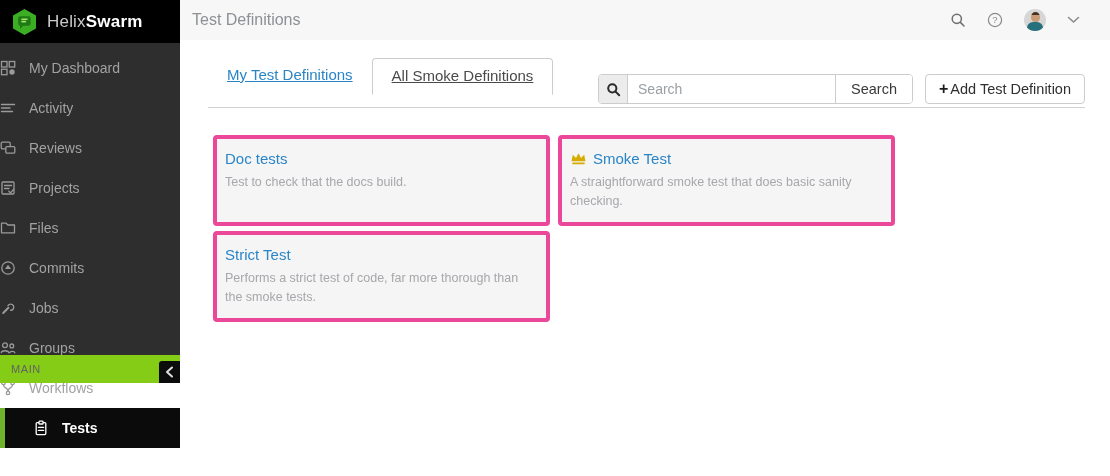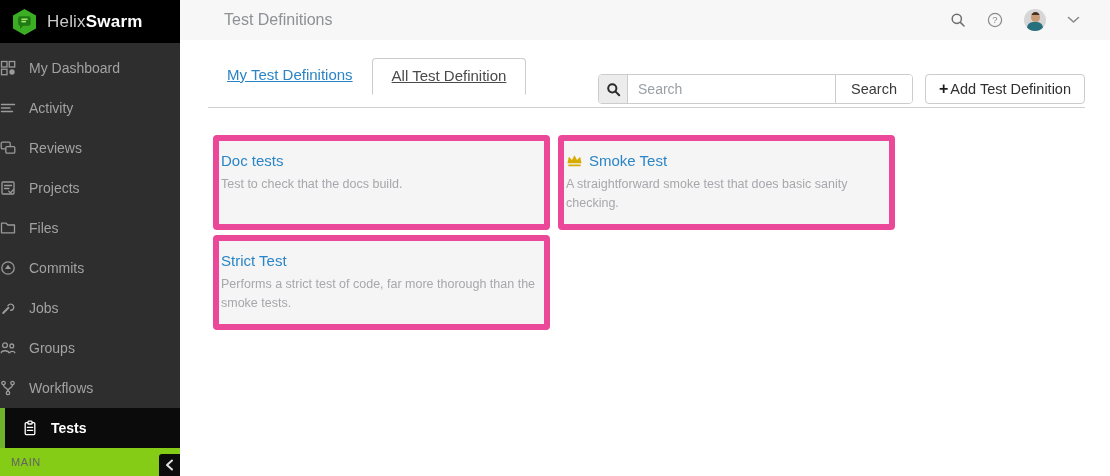--- a/index.html
+++ b/index.html
@@ -1,36 +1,36 @@
 <!DOCTYPE html>
 <html><head>
 <meta charset="utf-8">
 <style>
   * { margin:0; padding:0; box-sizing:border-box; }
   html,body { background:#fff; }
   body { font-family:"Liberation Sans", sans-serif; }
   .app { position:relative; width:1110px; height:476px; background:#fff; overflow:hidden; }
 
   
-  .sidebar { position:absolute; left:0; top:0; width:180px; height:476px; background:#2e2e2e; }
+  .sidebar { position:absolute; left:0; top:0; width:180px; height:383px; background:#2e2e2e; }
   .logo-band { height:43px; background:#000; display:flex; align-items:center; gap:9px; padding-left:11px; cursor:pointer; }
   .logo-text { font-size:17px; color:#c9c9c9; font-weight:300; letter-spacing:.2px; }
   .logo-text b { color:#fff; font-weight:700; }
   .nav { padding-top:5px; }
   .nav-item { height:40px; display:flex; align-items:center; gap:13px; color:#a2a2a2; font-size:14px; cursor:pointer; }
   .nav-item .nicon { width:16px; height:16px; display:flex; align-items:center; justify-content:center; flex:none; }
-  .nav-item.active { background:#0b0b0b; border-left:5px solid #6fb32a; padding-left:17px; color:#fff; font-weight:700; }
+  .nav-item.active { background:#0b0b0b; border-left:5px solid #6fb32a; padding-left:28px; color:#fff; font-weight:700; }
   .sb-footer { position:absolute; bottom:0; left:0; width:180px; height:28px; background:#84cc16; display:flex; align-items:center; }
   .main-label { padding-left:11px; font-size:11px; color:#636363; letter-spacing:.6px; }
   .collapse-btn { position:absolute; right:0; bottom:0; width:21px; height:22px; background:#0c0c0c; display:flex; align-items:center; justify-content:center; border-top-left-radius:3px; cursor:pointer; }
 
   
   .main { position:absolute; left:180px; top:0; width:930px; height:476px; background:#fff; }
   .hdr { height:40px; background:#f7f7f7; display:flex; align-items:center; }
-  .hdr-title { margin-left:44px; font-size:16px; color:#8d9095; }
+  .hdr-title { margin-left:12px; font-size:16px; color:#8d9095; }
   .hdr-right { margin-left:auto; display:flex; align-items:center; gap:21px; margin-right:30px; }
   .hicon { display:flex; align-items:center; cursor:pointer; }
   .avatar { width:22px; height:22px; border-radius:50%; background:#d6d6d6; overflow:hidden; position:relative; cursor:pointer; flex:none; }
   .avatar .head { position:absolute; left:6.5px; top:3px; width:9px; height:10px; border-radius:50% 50% 45% 45%;
                   background:linear-gradient(#463122 28%, #c69b76 28%); }
   .avatar .body { position:absolute; left:3px; bottom:0; width:16px; height:9px; border-radius:6px 6px 0 0; background:#26707e; }
 
   
   .toolbar { display:flex; align-items:flex-start; margin:18px 25px 0 28px; border-bottom:1px solid #d2d2d2; }
   .tab { padding:8px 19px 9px; font-size:15px; line-height:18px; cursor:pointer; white-space:nowrap;text-decoration:underline; }
@@ -40,21 +40,21 @@
   .search-group { display:flex; height:30px; width:315px; border:1px solid #ccc; border-radius:4px; background:#fff; overflow:hidden; }
   .search-addon { width:29px; background:#ececec; border-right:1px solid #ccc; display:flex; align-items:center; justify-content:center; flex:none; }
   .search-input { border:none; outline:none; flex:1; min-width:0; padding:0 10px; font-size:14px; color:#333; font-family:inherit; background:#fff; }
   .search-input::placeholder { color:#9aa0a5; }
   .search-btn { border:none; border-left:1px solid #ccc; background:#fff; padding:0 15px; font-size:14.5px; color:#3a3a3a; cursor:pointer; font-family:inherit; }
   .add-btn { height:30px; border:1px solid #ccc; border-radius:4px; background:#fff; padding:0 13px; font-size:14.5px; color:#2f2f2f; display:flex; align-items:center; cursor:pointer; font-family:inherit; white-space:nowrap; }
   .add-plus { font-weight:700; font-size:16px; margin-right:2px; color:#1c1c1c; }
 
   
   .cards { display:flex; flex-wrap:wrap; margin:27px 25px 0 33px; column-gap:8px; row-gap:5px; width:690px; }
-  .card { width:337px; min-height:81px; background:#f5f5f5; border:6px solid #ec4899; border-radius:4px; padding:11px 2px; }
+  .card { width:337px; min-height:81px; background:#f5f5f5; border:4px solid #ec4899; border-radius:4px; padding:11px 8px; }
   .card-title-row { display:flex; align-items:center; gap:6px; }
   .card-title { font-size:15px; color:#2a85c7; cursor:pointer; }
   .card-desc { margin-top:6px; font-size:12.5px; color:#a7a7ac; line-height:19px; }
   .crown { display:flex; flex:none; }
 </style>
 </head>
 <body>
 
 <div class="app">
 
@@ -206,21 +206,21 @@
         <span class="hicon">
           <svg width="13" height="8" viewBox="0 0 13 8" fill="none" stroke="#8a8a8a" stroke-width="1.6" stroke-linecap="round" stroke-linejoin="round">
             <polyline points="1.5,1.5 6.5,6 11.5,1.5"></polyline>
           </svg>
         </span>
       </div>
     </div>
 
     <div class="toolbar">
       <div class="tab inactive">My Test Definitions</div>
-      <div class="tab active">All Test Definition</div>
+      <div class="tab active">All Smoke Definitions</div>
 
       <div class="toolbar-right">
         <div class="search-group">
           <span class="search-addon">
             <svg width="15" height="15" viewBox="0 0 15 15" fill="none" stroke="#2b2b2b" stroke-width="2" stroke-linecap="round">
               <circle cx="6.3" cy="6.3" r="4.1"></circle>
                 <path d="M9.6 9.6 L13.2 13.2"></path>
             </svg>
           </span>
           <input class="search-input" type="text" placeholder="Search" style="">

